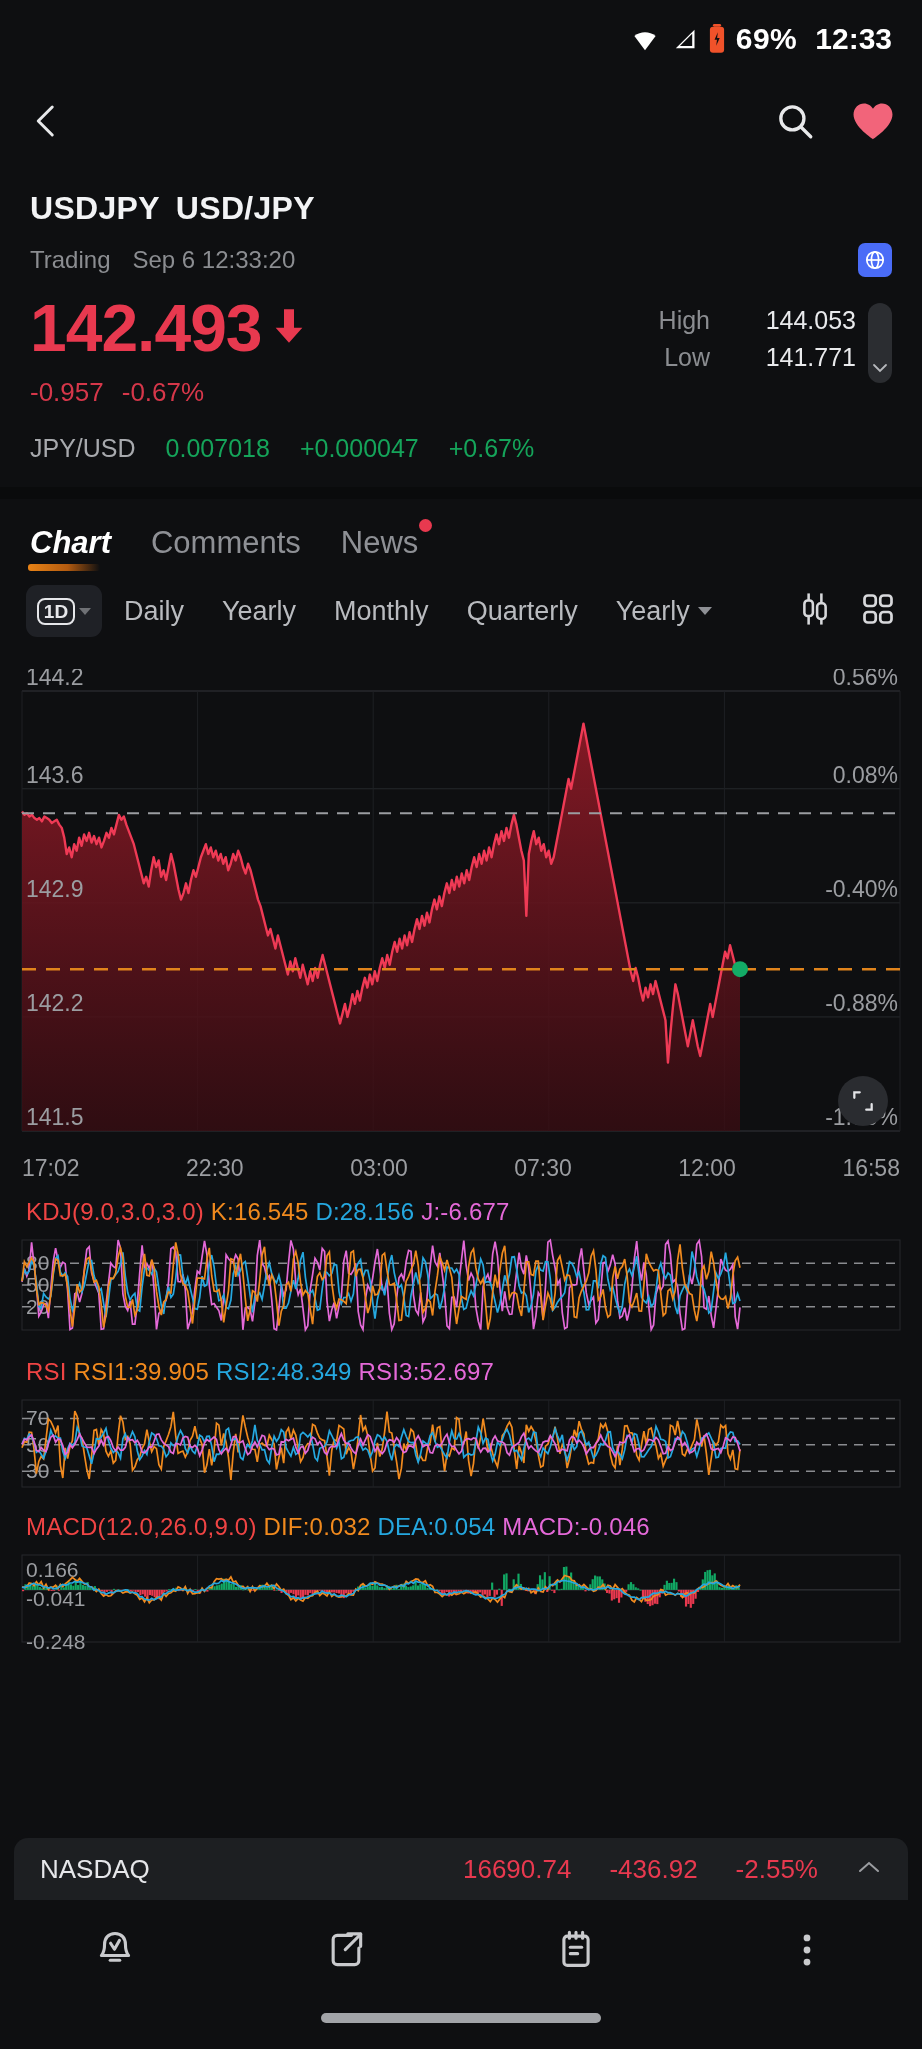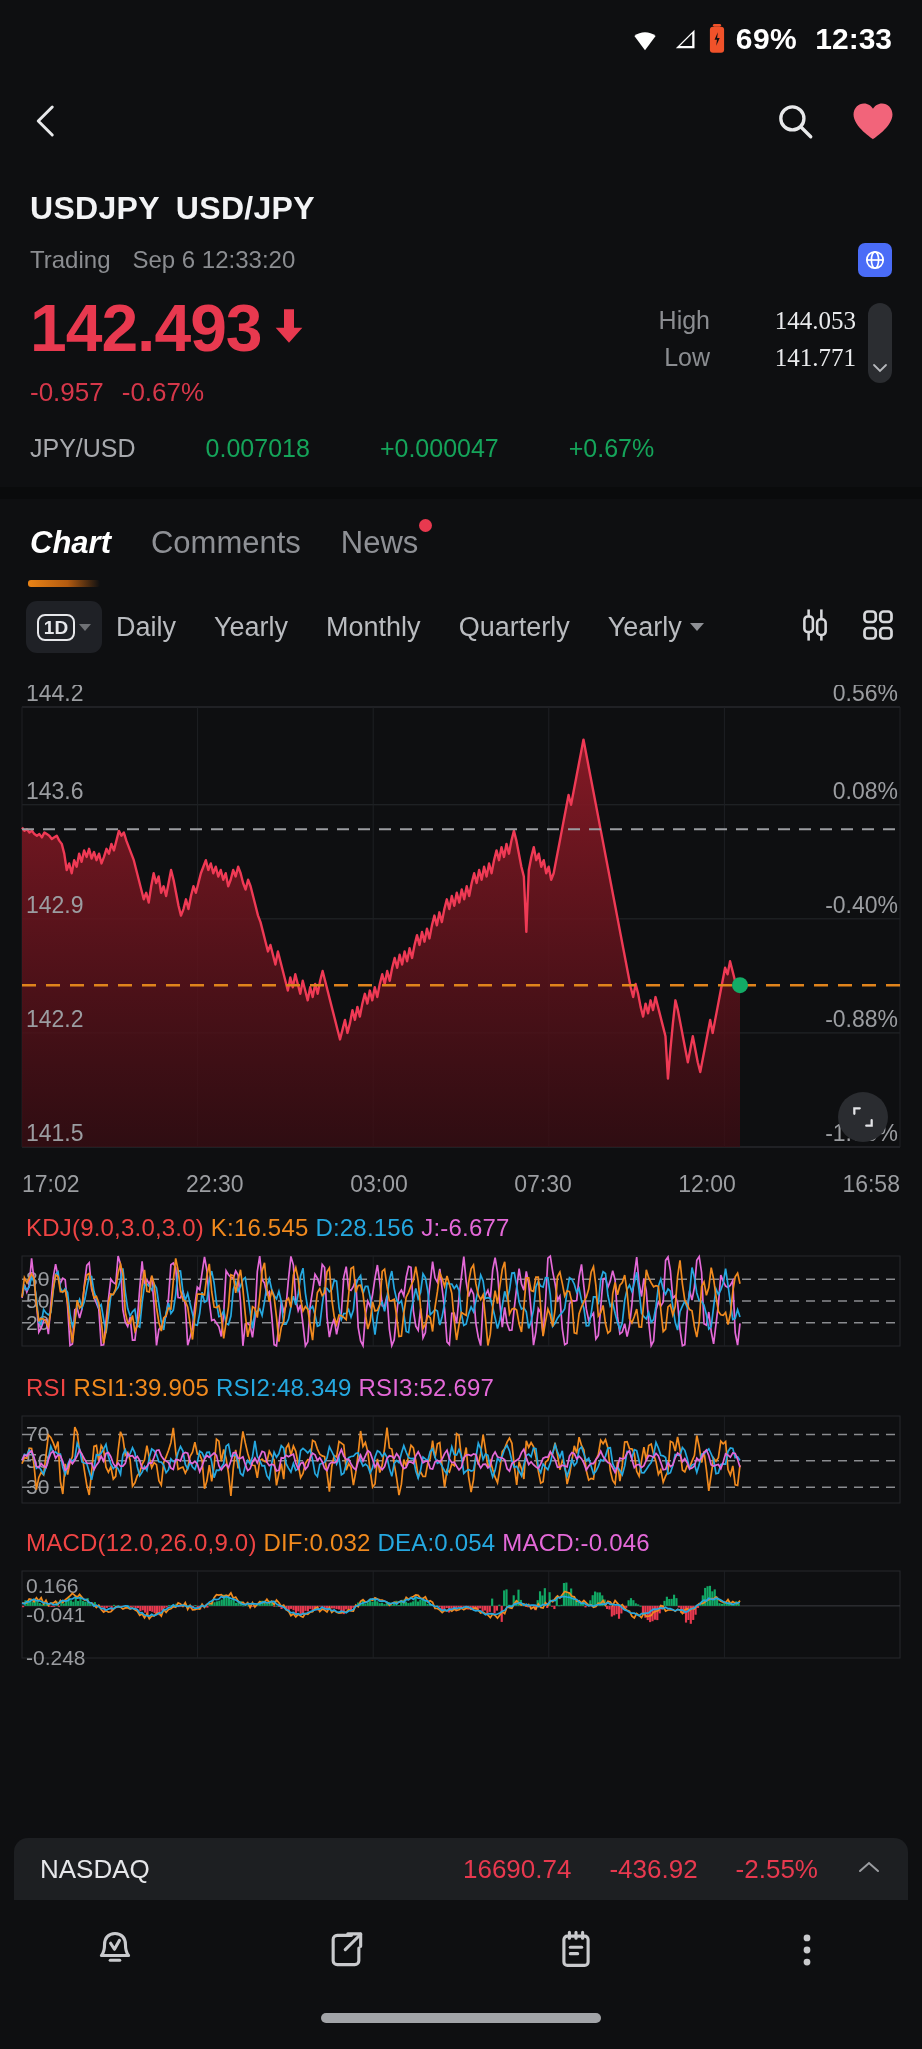--- a/index.html
+++ b/index.html
@@ -43,50 +43,50 @@
     display:flex;align-items:center;justify-content:center;
   }
   .price-row{ display:flex; align-items:flex-start; justify-content:space-between; margin-top:18px;}
   .price-main{ display:flex; align-items:center; gap:10px;}
   .price-big{ font-size:66px; font-weight:700; color:#e8394f; line-height:1; letter-spacing:-1px;}
   .price-sub{ margin-top:16px; font-size:26px; color:#d6374a; display:flex; gap:18px;}
   .hl-wrap{ display:flex; align-items:center; gap:12px; padding-top:8px;}
   .hl-table{ font-size:25px; }
   .hl-line{ display:flex; gap:26px; align-items:baseline; justify-content:flex-end; margin-bottom:8px;}
   .hl-label{ color:#8b8d91; }
-  .hl-val{ color:#e9eaec; min-width:120px; text-align:right;font-family:Liberation Serif, serif;}
+  .hl-val{ color:#e9eaec; min-width:120px; text-align:right;}
   .scroller{
     width:24px;height:80px;border-radius:12px;background:#2b2d31;
     display:flex;align-items:flex-end;justify-content:center;padding-bottom:8px;
   }
   .fx-row{ margin-top:26px; display:flex; gap:30px; font-size:25px; align-items:baseline;}
   .fx-label{ color:#a7a9ad; }
-  .fx-green{ color:#15a45a;margin-left:40px; }
+  .fx-green{ color:#15a45a; }
 
   .divider{ height:12px; background:#0a0b0c; margin-top:24px;}
 
   
   .tabs{ display:flex; align-items:flex-end; gap:40px; padding:26px 30px 0 30px;}
-  .tab{ font-size:31px; color:#8e9095; position:relative; padding-bottom:26px;}
+  .tab{ font-size:31px; color:#8e9095; position:relative; padding-bottom:10px;}
   .tab.active{ color:#fff; font-weight:700; font-style:italic; }
   .tab.active:after{
     content:""; position:absolute; left:-2px; bottom:0; width:72px; height:7px;
     border-radius:3px;
     background:linear-gradient(90deg,#e98316 0%, #b35b10 55%, rgba(120,60,10,0) 100%);
   }
   .dot-badge{
     position:absolute; top:-6px; right:-14px; width:13px;height:13px;border-radius:50%;
     background:#e8394f;
   }
 
   
   .tfbar{ display:flex; align-items:center; padding:14px 26px 10px 26px; gap:0;}
   .tf-pill{
     width:76px;height:52px;border-radius:11px;background:#1f2126;
-    display:flex;align-items:center;justify-content:center;gap:4px;margin-right:14px;
+    display:flex;align-items:center;justify-content:center;gap:4px;margin-right:22px;
   }
   .tf-1d{
     border:2.5px solid #e6e7ea;border-radius:8px;font-size:19px;font-weight:700;
     color:#e6e7ea;padding:2px 5px;line-height:1;
   }
   .tf-item{ font-size:27px; color:#b9bbbf; margin-right:38px; display:flex;align-items:center;gap:8px;}
   .tf-spacer{ flex:1; }
   .tf-icon{ margin-left:28px; }
   .caret{ width:0;height:0;border-left:7px solid transparent;border-right:7px solid transparent;border-top:8px solid #8e9095;}
   .caret-sm{ width:0;height:0;border-left:6px solid transparent;border-right:6px solid transparent;border-top:7px solid #6f7175;}

